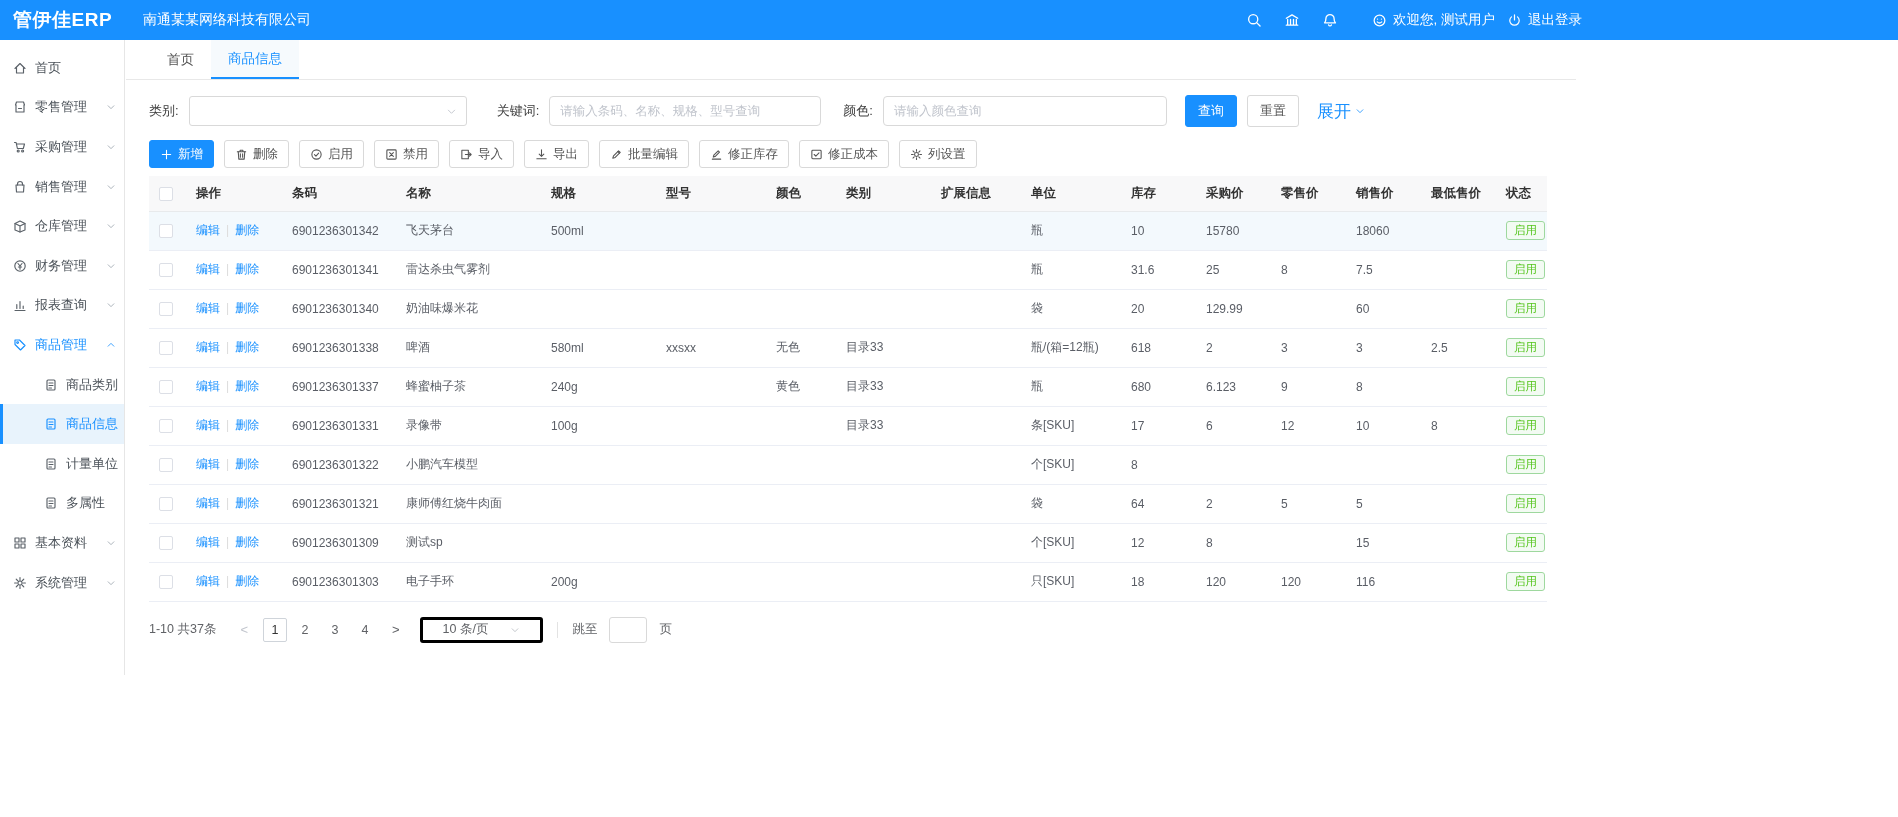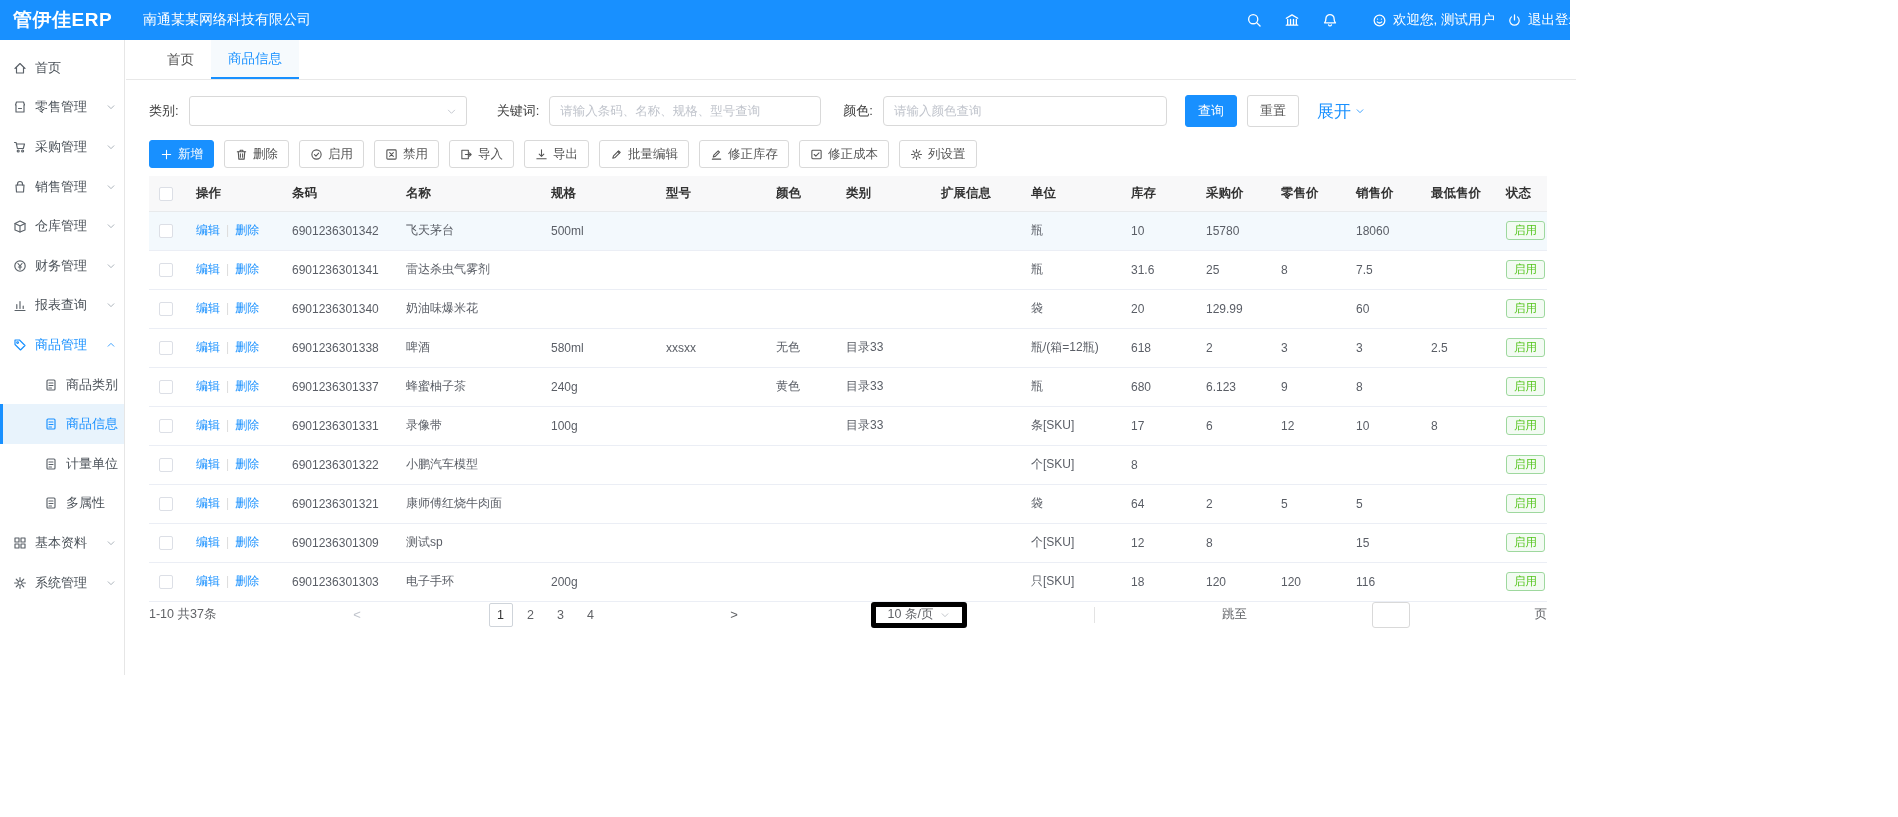--- a/index.html
+++ b/index.html
@@ -1,20 +1,20 @@
 <!DOCTYPE html>
 <html style="--primary: #1890ff; --green: #52c41a;"><head>
 <meta charset="utf-8">
 <style>
   *{box-sizing:border-box;margin:0;padding:0}
   html,body{width:1898px;height:817px;background:#fff;font-family:"Liberation Sans","DejaVu Sans",sans-serif;color:#333;font-size:13px;overflow:hidden}
   :root{--primary:#1890ff;--green:#52c41a}
 
   
-  .header{position:absolute;top:0;left:0;width:1570px;height:40px;background:var(--primary);display:flex;align-items:center;color:#fff;z-index:5}
+  .header{position:absolute;top:0;left:0;width:1898px;height:40px;background:var(--primary);display:flex;align-items:center;color:#fff;z-index:5}
   .logo{font-size:19px;font-weight:700;padding-left:13px;width:133px;letter-spacing:.5px}
   .company{font-size:14px;margin-left:10px}
   .header-right{position:absolute;left:1246px;top:0;height:40px;display:flex;align-items:center}
   .hicon{display:flex;align-items:center;margin-right:22px;cursor:pointer}
   .welcome,.logout{display:flex;align-items:center;gap:6px;font-size:13.5px;margin-left:12px;cursor:pointer;white-space:nowrap}
 
   
   .sidebar{position:absolute;top:40px;left:0;width:125px;height:635px;border-right:1px solid #e6e6e6;background:#fff;padding-top:8px}
   .menu-item{height:39.6px;display:flex;align-items:center;padding:0 8px 0 13px;color:#4a5158;font-size:13px;cursor:pointer;position:relative;white-space:nowrap}
   .menu-item .mi-icon{display:flex;margin-right:8px;color:#5a6168;flex:0 0 auto}
@@ -55,27 +55,27 @@
   table.grid{border-collapse:collapse;table-layout:fixed;width:1398px;margin-top:8px}
   .grid th{background:#f8f8f9;font-weight:700;color:#333;text-align:left;height:35px;padding:0 10px;border-bottom:1px solid #e8eaec;font-size:12.5px;white-space:nowrap;overflow:hidden}
   .grid td{height:39px;padding:0 10px;border-bottom:1px solid #ebeef5;color:#5a5e66;font-size:12px;white-space:nowrap;overflow:hidden}
   tr.hl td{background:#f3f9fd}
   a.op{color:var(--primary);cursor:pointer;text-decoration:none}
   .sep{color:#dcdcdc;margin:0 6px}
   .badge{display:inline-block;border:1px solid #9ed89e;color:var(--green);background:#f3fbf3;font-size:11.5px;line-height:17px;padding:0 7px;border-radius:3px}
   .cb{display:inline-block;width:14px;height:14px;border:1px solid #dcdfe6;border-radius:2px;background:#fff;vertical-align:middle;cursor:pointer}
 
   
-  .pagination{width:1398px;display:flex;justify-content:space-between;align-items:center;color:#606266;font-size:12.5px;gap:6px}
+  .pagination{width:1398px;margin-top:15px;display:flex;justify-content:flex-start;align-items:center;color:#606266;font-size:12.5px;gap:6px}
   .pg-total{margin-right:12px}
   .pg-arrow{padding:0 6px;cursor:pointer;color:#606266;font-size:13px}
   .pg-arrow.disabled{color:#c0c4cc}
   .pg-num{min-width:24px;height:24px;display:inline-flex;align-items:center;justify-content:center;margin:0 3px;cursor:pointer;border-radius:2px}
   .pg-num.active{border:1px solid #cfd4da;color:#333;background:#fff}
-  .pg-size{height:26px;border:5px solid #000000;border-radius:3px;display:inline-flex;align-items:center;gap:7px;padding:0 12px;margin-left:8px;cursor:pointer;color:#606266}
+  .pg-size{height:26px;border:3px solid #000000;border-radius:3px;display:inline-flex;align-items:center;gap:22px;padding:0 20px;margin-left:8px;cursor:pointer;color:#606266}
   .pg-size .chev{display:flex;color:#b4b9bf}
   .pg-divider{width:1px;height:16px;background:#e3e3e3;margin:0 8px}
   .pg-input{width:38px;height:26px;border:1px solid #d9d9d9;border-radius:3px;margin:0 6px;outline:none;text-align:center;font-family:inherit}
 </style>
 </head>
 <body>
 
 <header class="header">
   <div class="logo">管伊佳ERP</div>
   <div class="company">南通某某网络科技有限公司</div>

